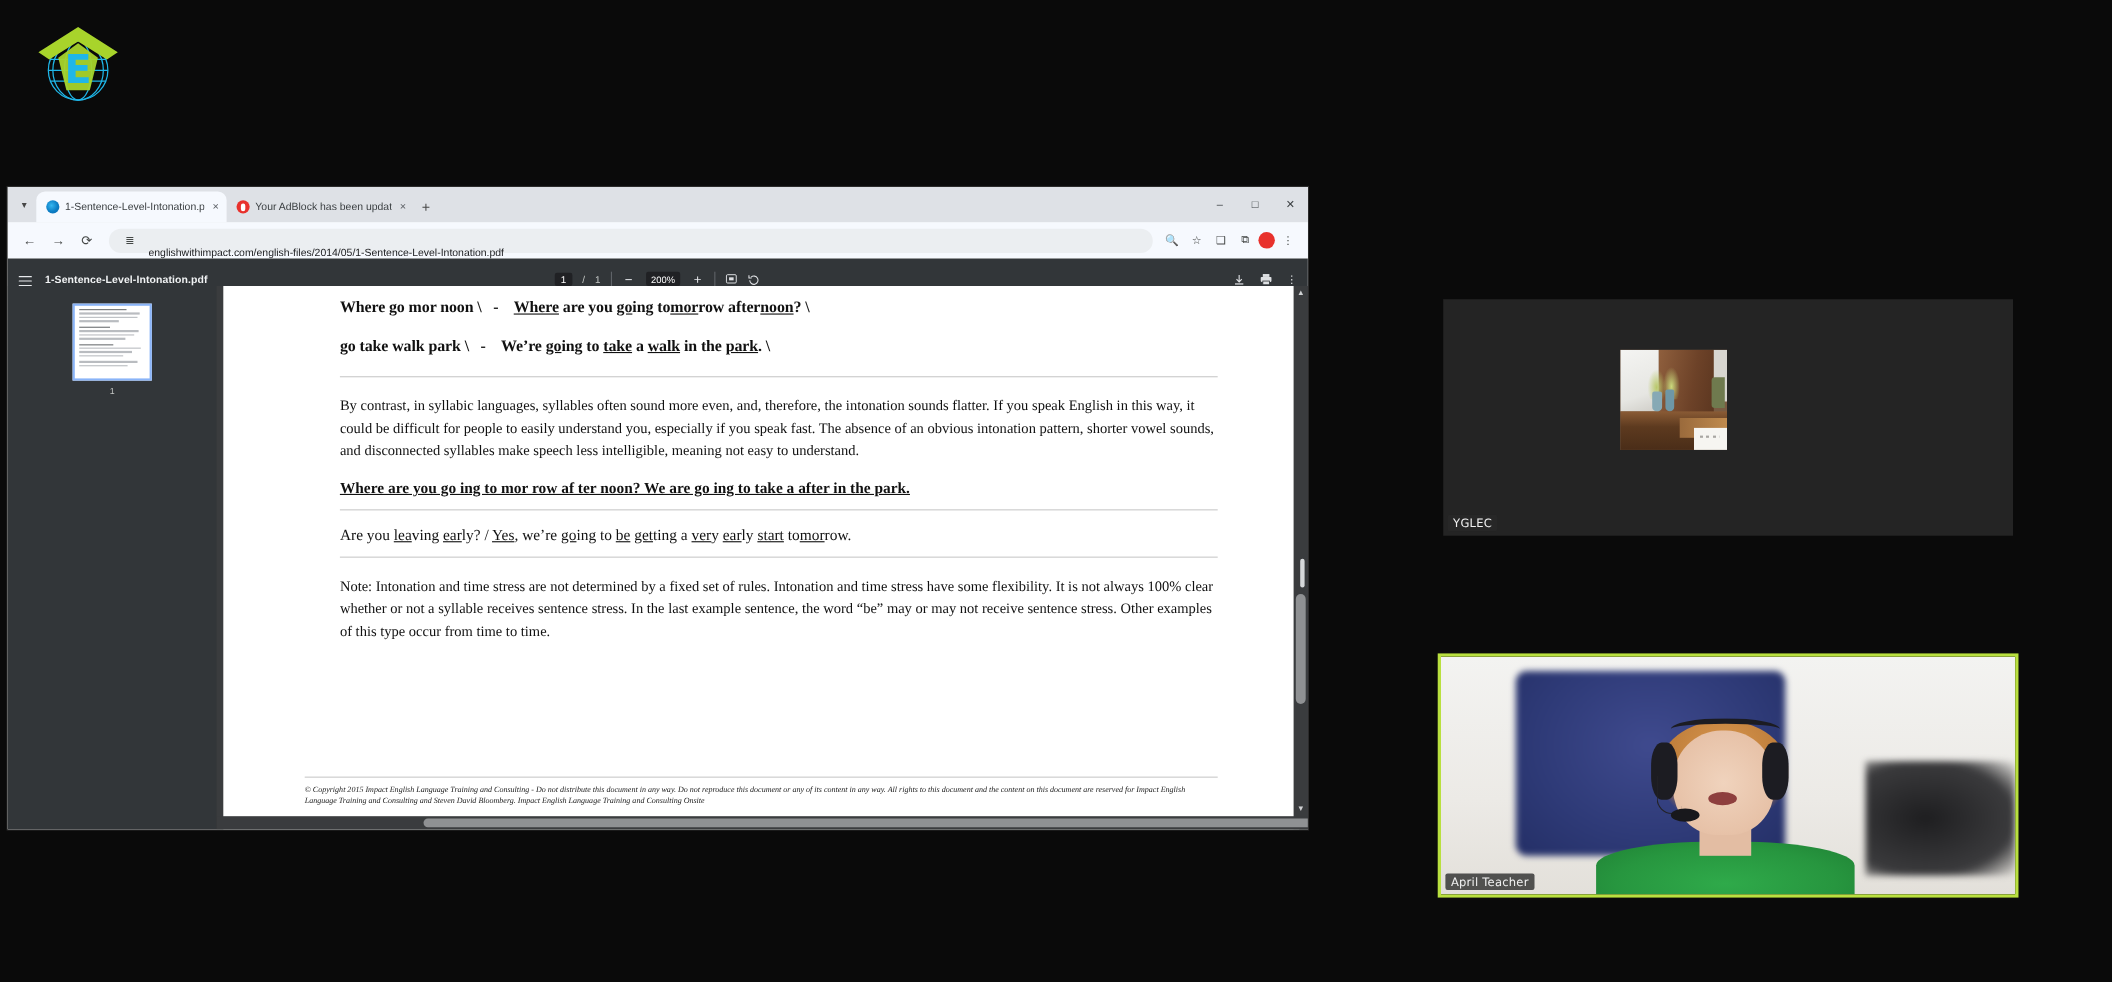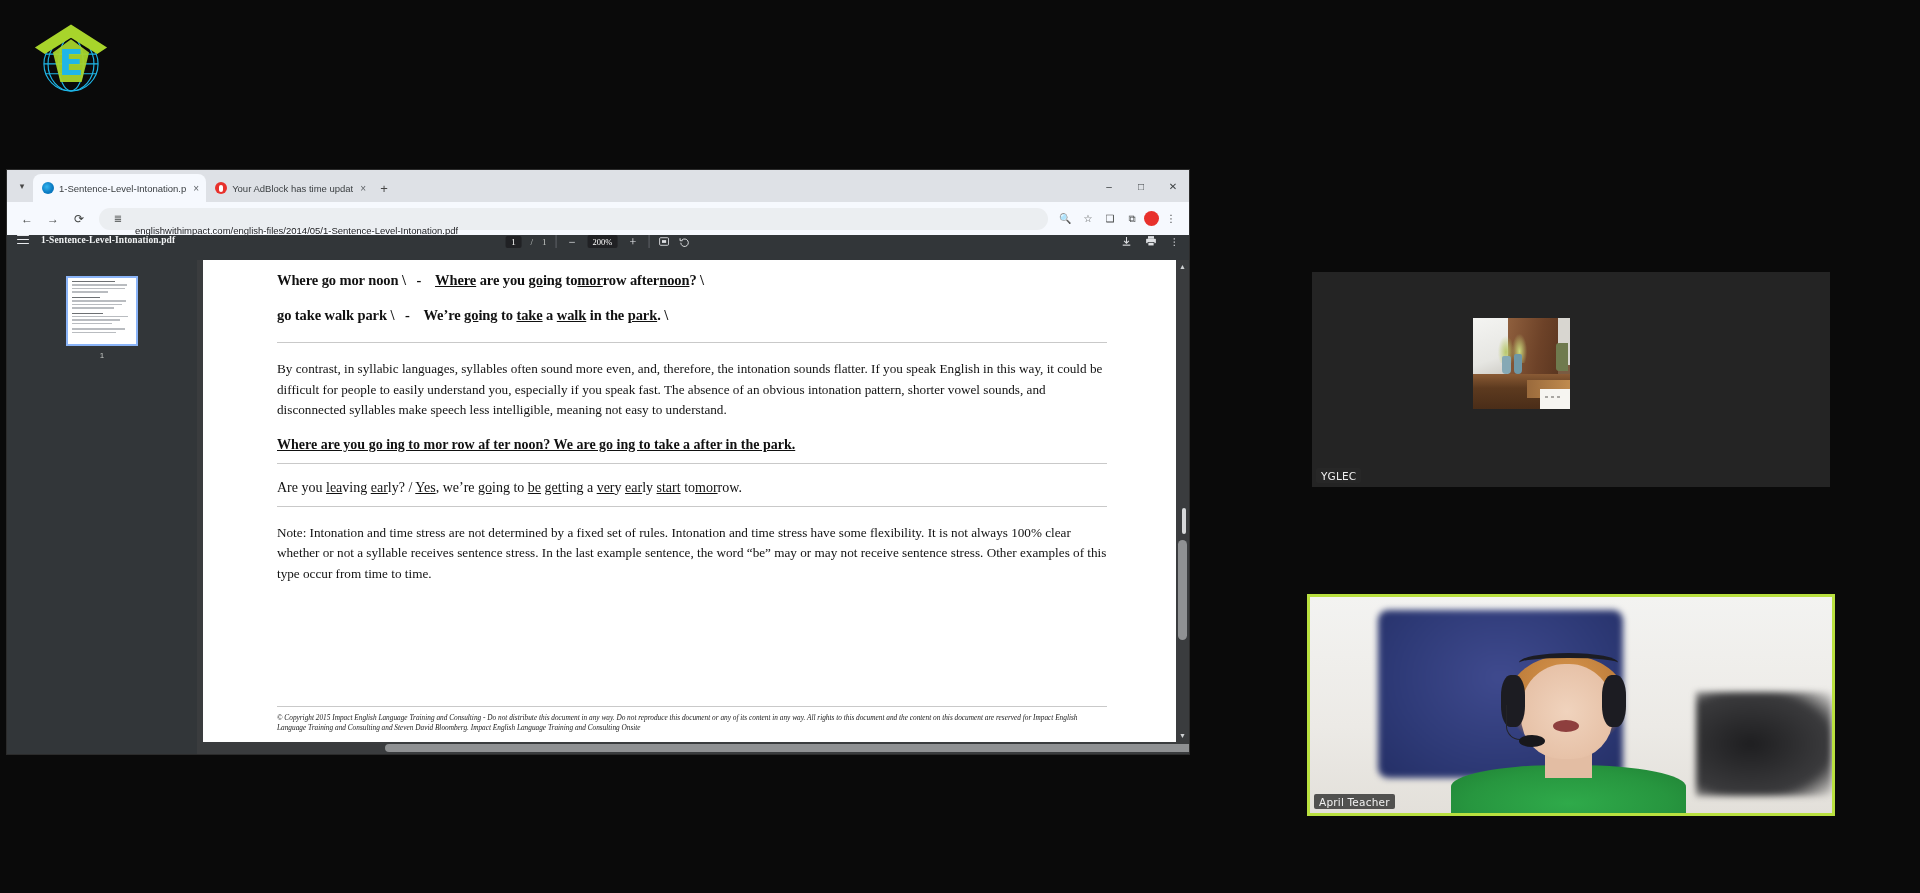--- a/index.html
+++ b/index.html
@@ -72,22 +72,22 @@
   .ombtn { width: 20px; height: 20px; display:flex; align-items:center; justify-content:center;
            color: #444746; font-size: 10px; flex: 0 0 20px; }
   .profile-dot {
     width: 15px; height: 15px; border-radius: 50%; background: #e8312c;
     display: flex; align-items: center; justify-content: center;
     color: #fff; font-size: 8px; flex: 0 0 15px;
   }
 
   
   .pdftoolbar {
-    height: 25px; background: #323639; display: flex; align-items: flex-start;
-    color: #e8eaed; font-size: 9.5px; padding: 0 10px; position: relative; font-family: Liberation Serif, serif;
+    height: 25px; background: #323639; display: flex; align-items: flex-end;
+    color: #e8eaed; font-size: 9.5px; padding: 0 10px; position: relative;
   }
   .hamburger { display:flex; flex-direction: column; gap: 2.5px; width: 12px; margin-right: 12px; }
   .hamburger span { display:block; height: 1.4px; background: #e8eaed; border-radius: 1px; }
   .pdfname { font-size: 9.5px; font-weight: bold; color: #f1f3f4; letter-spacing: .1px; }
   .pdfcenter {
     position: absolute; left: 50%; transform: translateX(-50%);
     display: flex; align-items: center; gap: 9px; font-size: 9.5px;
   }
   .pagebox {
     background: #202124; color: #fff; border-radius: 2px;
@@ -110,21 +110,21 @@
     width: 72px; height: 70px; background: #fff; border: 2px solid #8ab4f8;
     overflow: hidden; padding: 3px 4px;
   }
   .thumbline { height: 1.3px; background: #b9bcc0; margin-bottom: 2.2px; }
   .thumbline.dark { background: #6d7073; }
   .thumbnum { color: #c4c7c5; font-size: 8px; margin-top: 5px; }
 
   .pagearea { flex: 1; position: relative; overflow: hidden; background: #3a3c3e; }
   .page {
     position: absolute; left: 6px; top: 0; width: 978px; height: 100%;
-    background: #fff; padding: 12px 74px 0 74px;
+    background: #fff; padding: 12px 74px 0 106px;
     font-family: "Liberation Serif", serif; color: #111;
   }
   .p-bold {
     font-weight: bold; font-size: 14.5px; margin-bottom: 18px; letter-spacing: -.1px;
   }
   .p-body {
     font-size: 13.2px; line-height: 20.5px; margin-bottom: 16px;
   }
   .p-syll { font-size: 14px; margin-bottom: 10px; }
   .u { text-decoration: underline; }
@@ -310,21 +310,21 @@
       <div class="tabstrip-caret">▾</div>
 
       <div class="tab active">
         <span class="favicon fav-edge"></span>
         <span class="tlabel">1-Sentence-Level-Intonation.p</span>
         <span class="tclose">×</span>
       </div>
 
       <div class="tab inactive">
         <span class="favicon fav-adblock"></span>
-        <span class="tlabel">Your AdBlock has time updat</span>
+        <span class="tlabel">Your AdBlock has been updat</span>
         <span class="tclose">×</span>
       </div>
 
       <div class="newtab">+</div>
 
       <div class="wincontrols">
         <div class="wc">–</div>
         <div class="wc">□</div>
         <div class="wc close">✕</div>
       </div>

